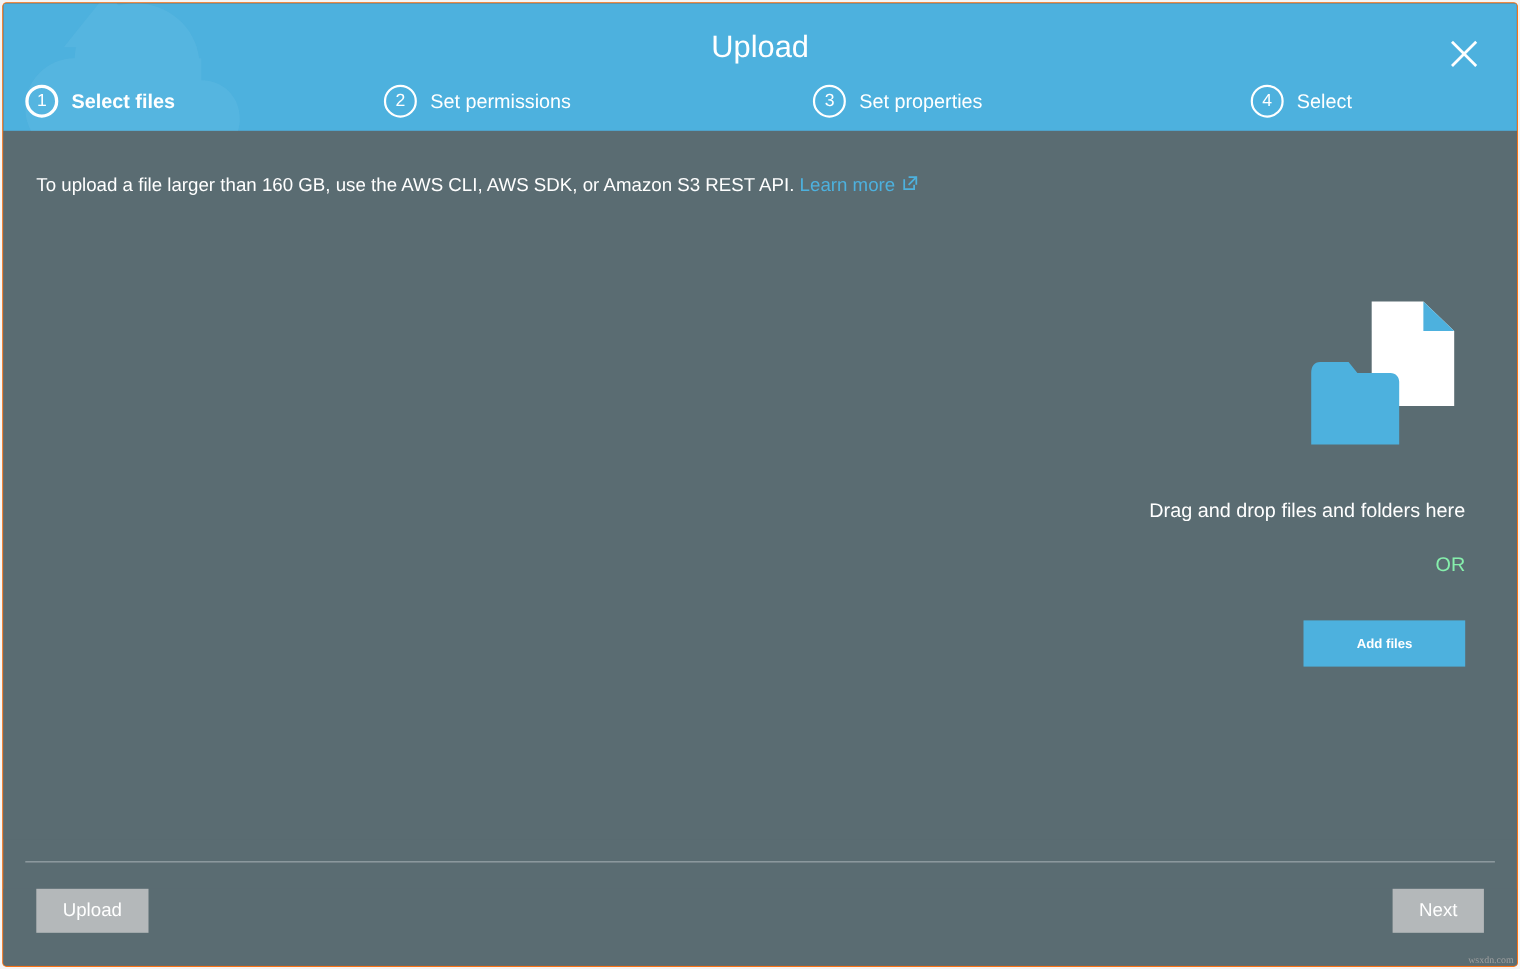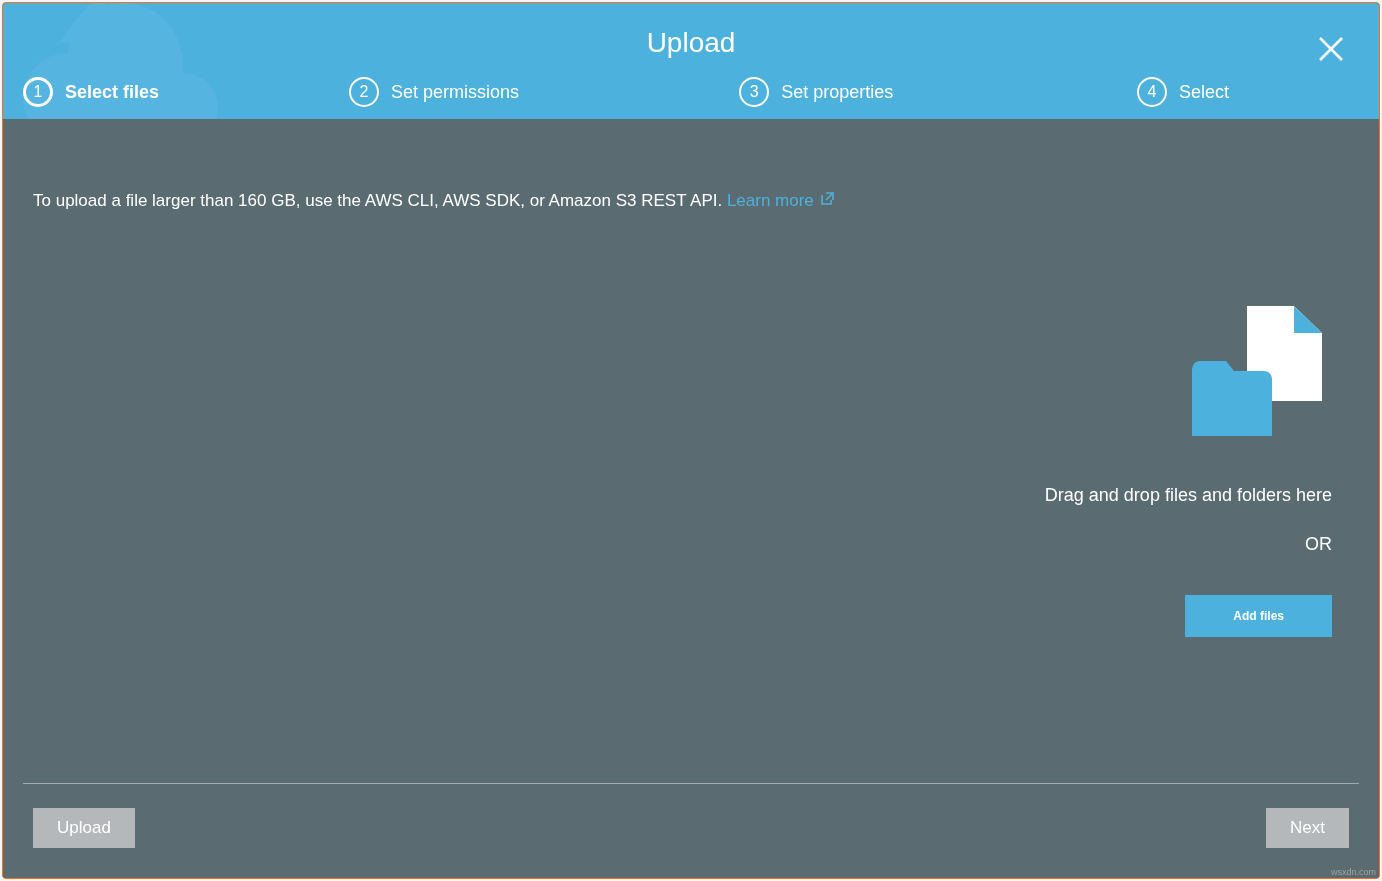--- a/index.html
+++ b/index.html
@@ -111,40 +111,39 @@
       color: #ffffff;
       font-size: 17px;
       margin-bottom: 10px;
     }
     .learn-more {
       color: #4db1de;
       text-decoration: none;
       cursor: pointer;
       display: inline-flex;
       gap: 6px;
-      margin-top: 32px;
     }
     .drop-zone {
       flex: 1;
       display: flex;
       flex-direction: column;
       align-items: flex-end;
       justify-content: flex-start;
       padding-top: 80px;
     }
     .drop-icon {
       margin-bottom: 40px;
     }
     .drop-text {
       color: #ffffff;
       font-size: 18px;
       margin-bottom: 28px;
     }
     .or-text {
-      color: #ffffff;
+      color: #86efac;
       font-size: 18px;
       margin-bottom: 40px;
     }
     .add-files-btn {
       background: #4db1de;
       color: #ffffff;
       border: none;
       font-size: 12px;
       font-weight: 700;
       padding: 14px 48px;
@@ -173,21 +172,21 @@
     }
     .footer-btn.next {
       font-weight: 400;
     }
     .watermark {
       position: absolute;
       bottom: 4px;
       right: 6px;
       font-size: 9px;
       color: #a0a0a0;
-      font-family: Liberation Sans, sans-serif;
+      font-family: Liberation Serif, serif;
     }
   </style>
 </head>
 <body>
 
 <div class="modal">
 
   <div class="modal-header">
     <div class="cloud-bg">
       <svg width="220" height="180" viewBox="0 0 220 180">

